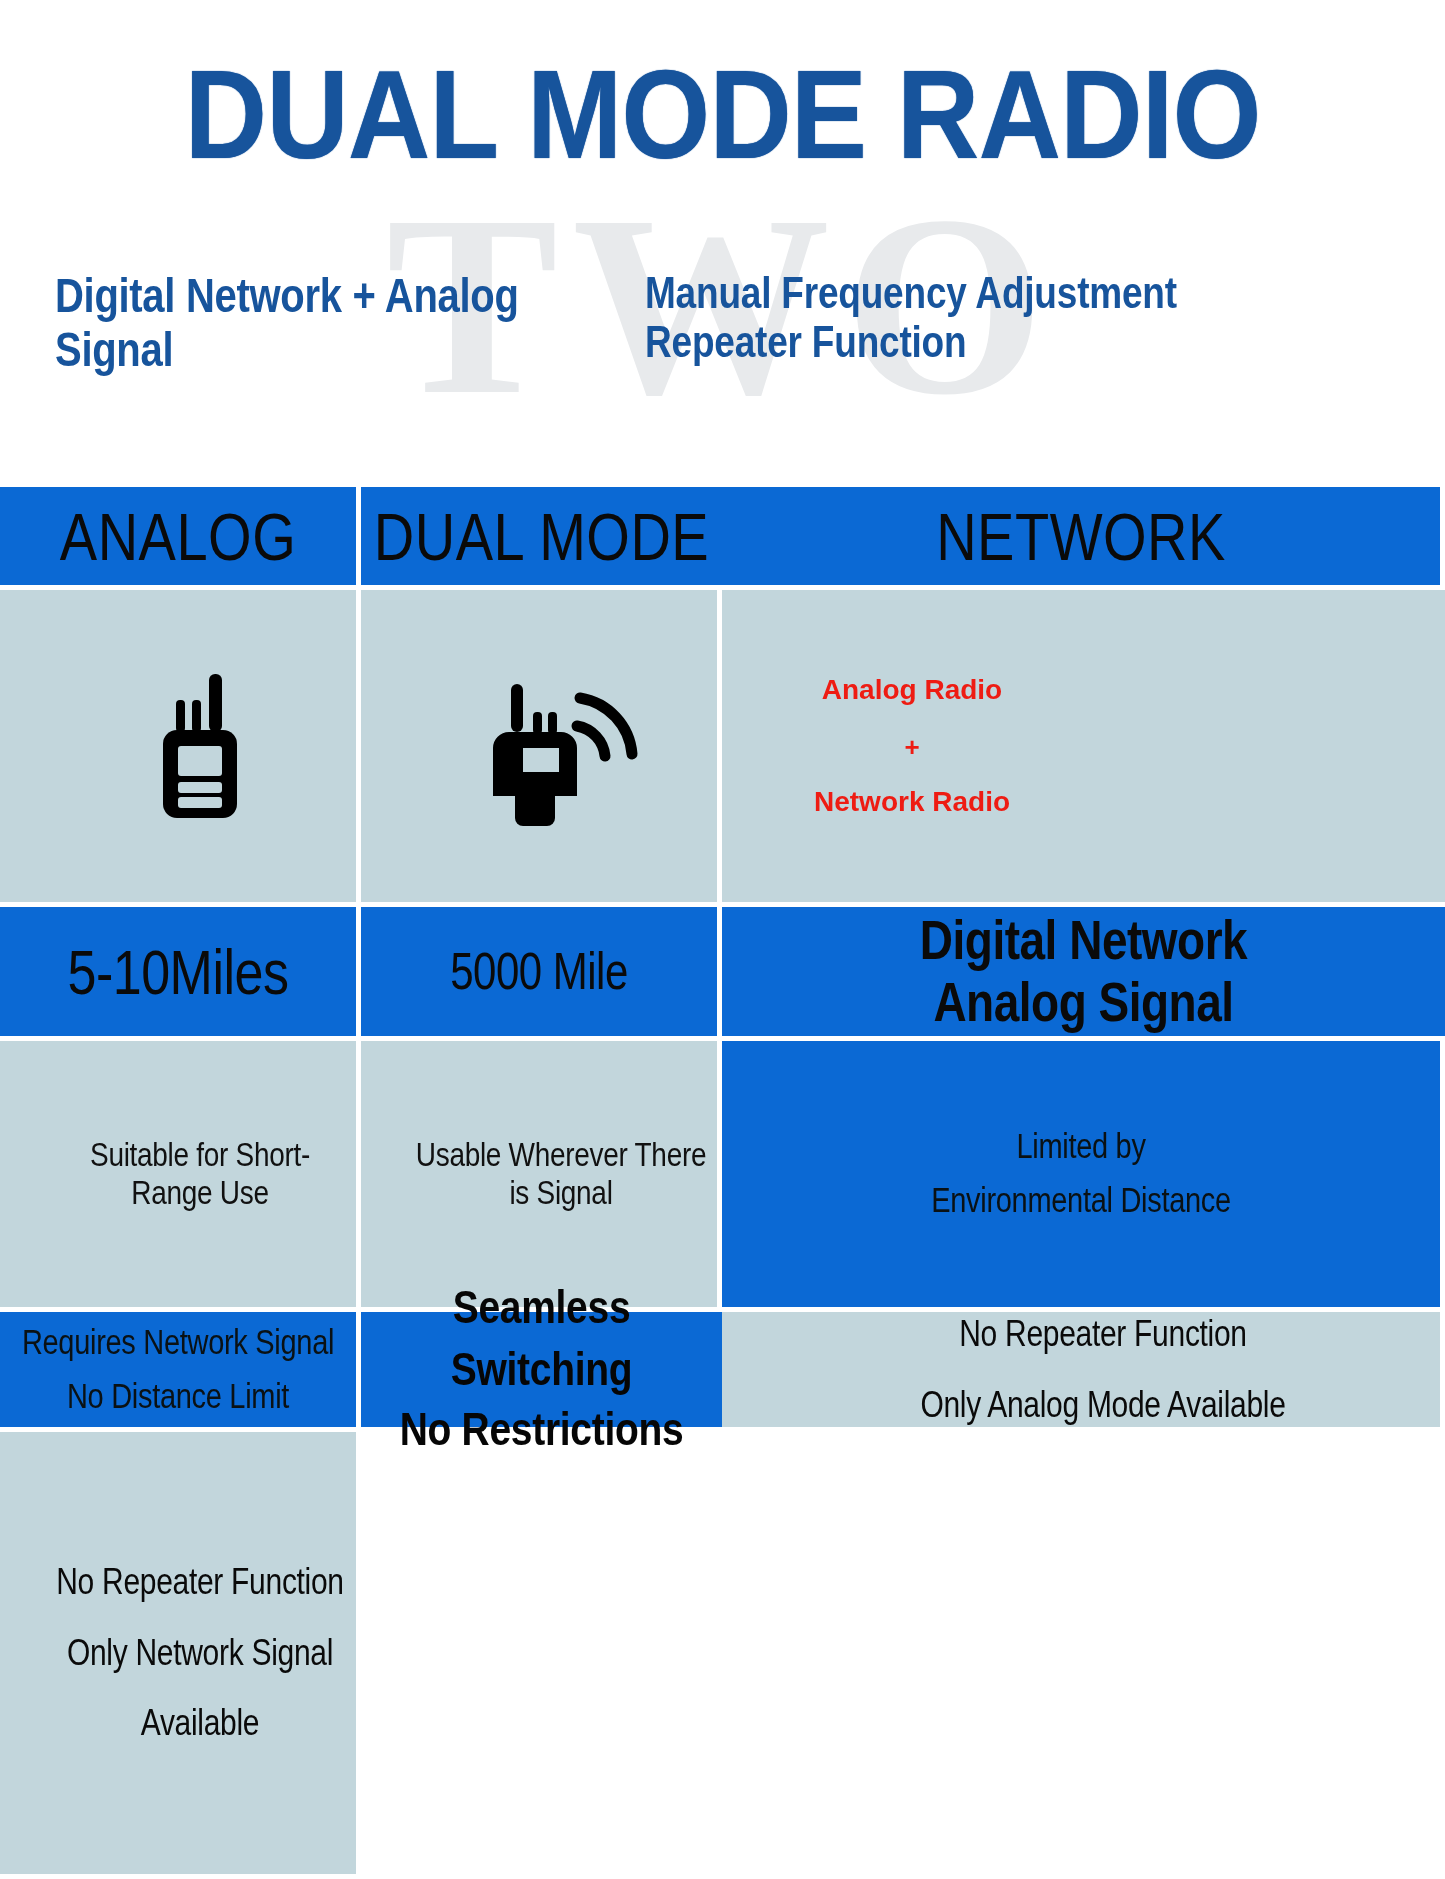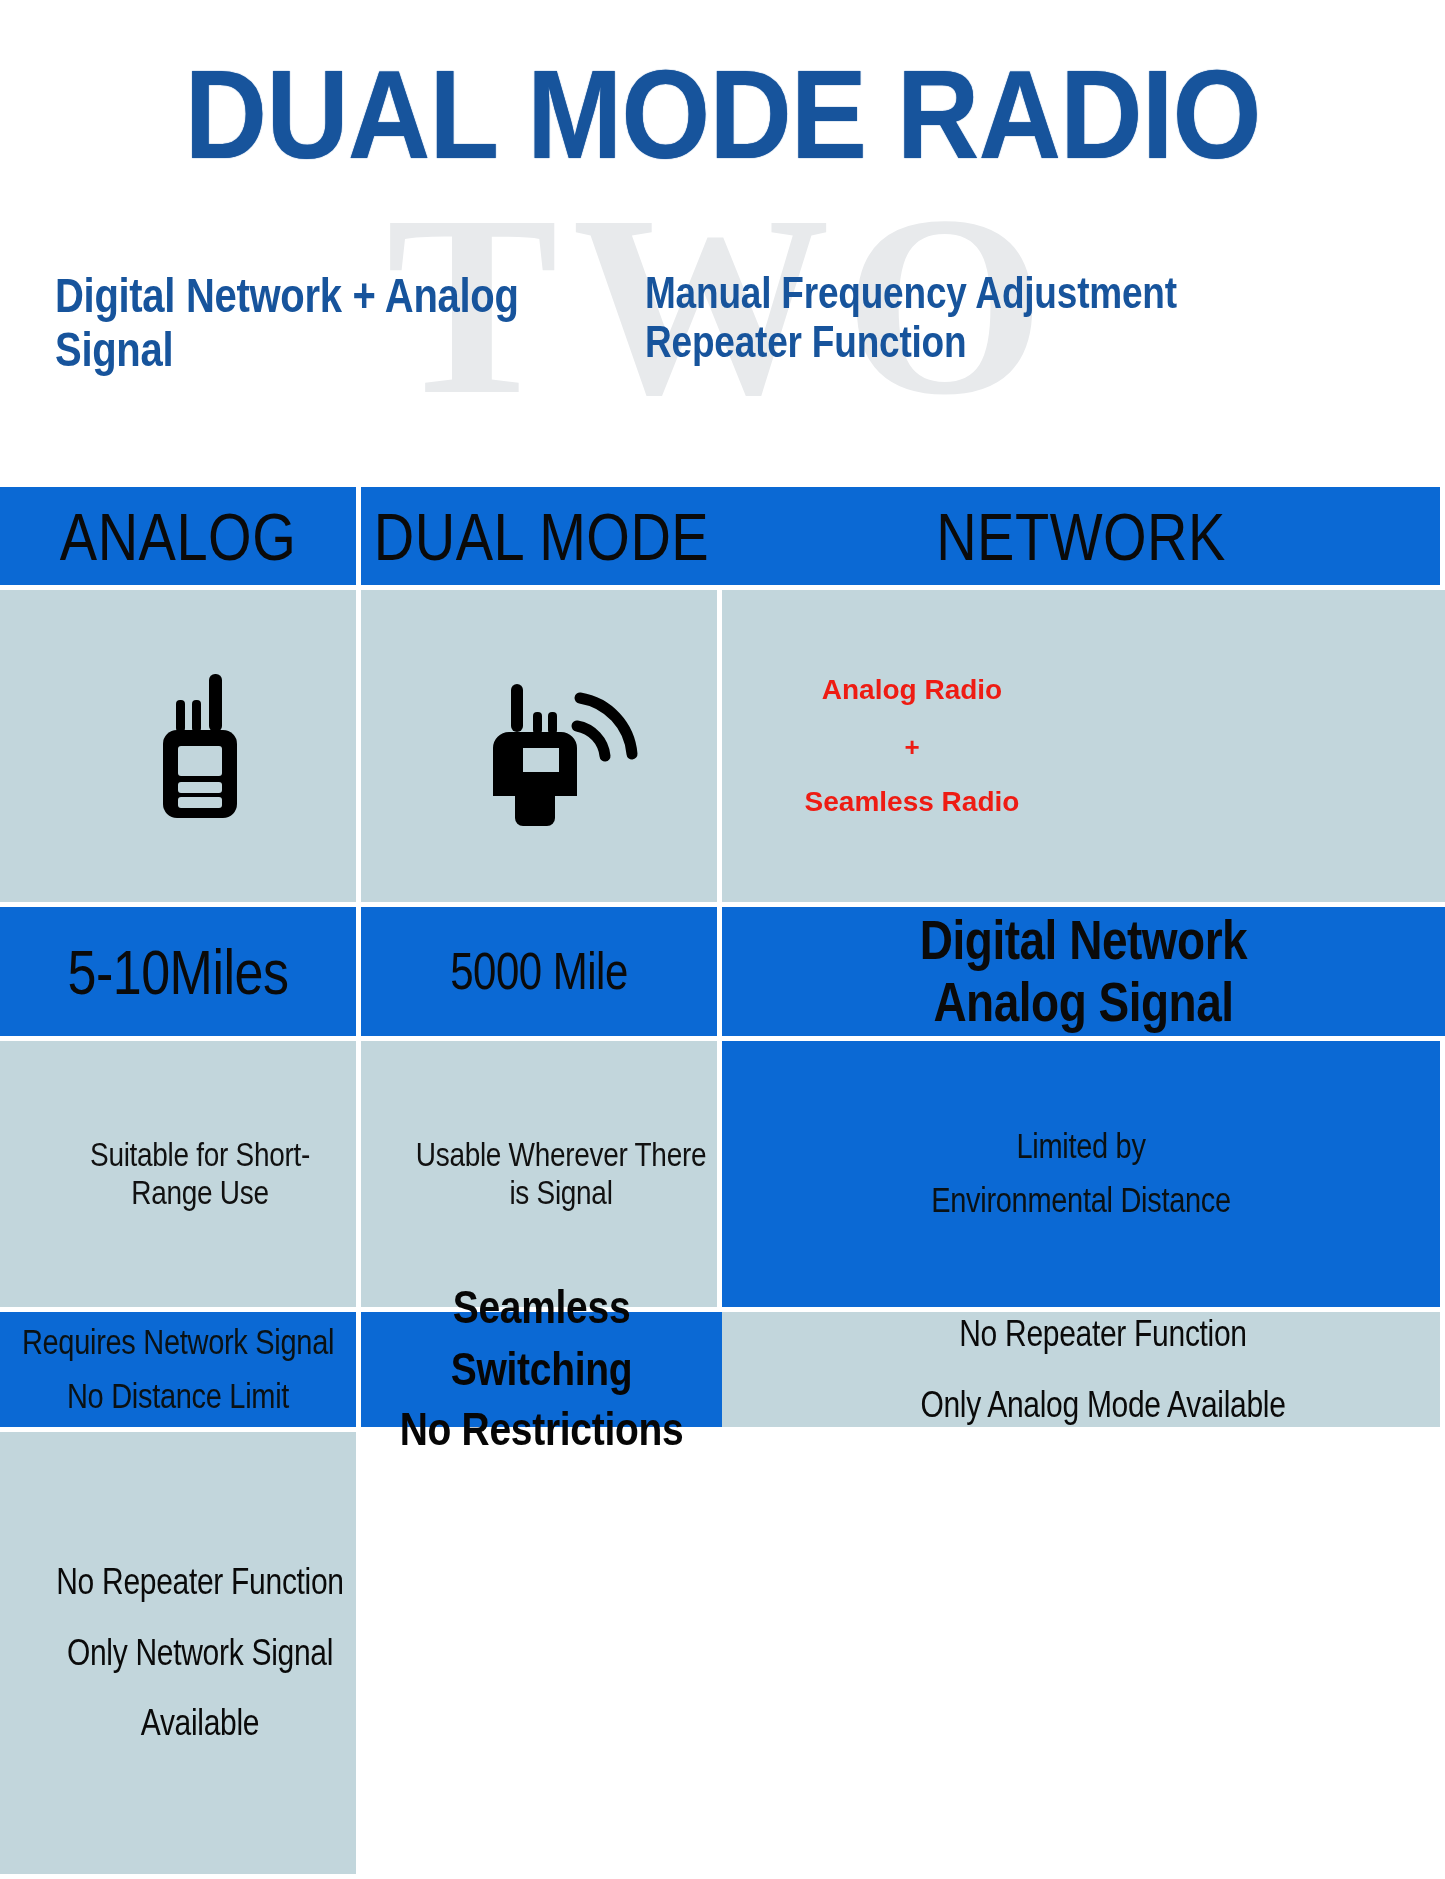--- a/index.html
+++ b/index.html
@@ -195,21 +195,21 @@
       <rect x="42" y="82" width="36" height="24" fill="#c2d6dc"></rect>
       <path d="M96 60 a34 34 0 0 1 28 30" stroke="#000" stroke-width="11" fill="none" stroke-linecap="round"></path>
       <path d="M99 32 a62 62 0 0 1 52 56" stroke="#000" stroke-width="11" fill="none" stroke-linecap="round"></path>
     </svg>
   </div>
 
   <div class="cell pale last-col" id="dual-icon-cell">
     <div id="dual-labels">
       <div class="l1">Analog Radio</div>
       <div class="plus">+</div>
-      <div class="l2">Seamless Radio</div>
+      <div class="l2">Network Radio</div>
     </div>
 
   </div>
 
   <div class="cell blue">
     <span class="big-range">5-10Miles</span>
   </div>
   <div class="cell blue">
     <span class="mid-range">5000 Mile</span>
   </div>

